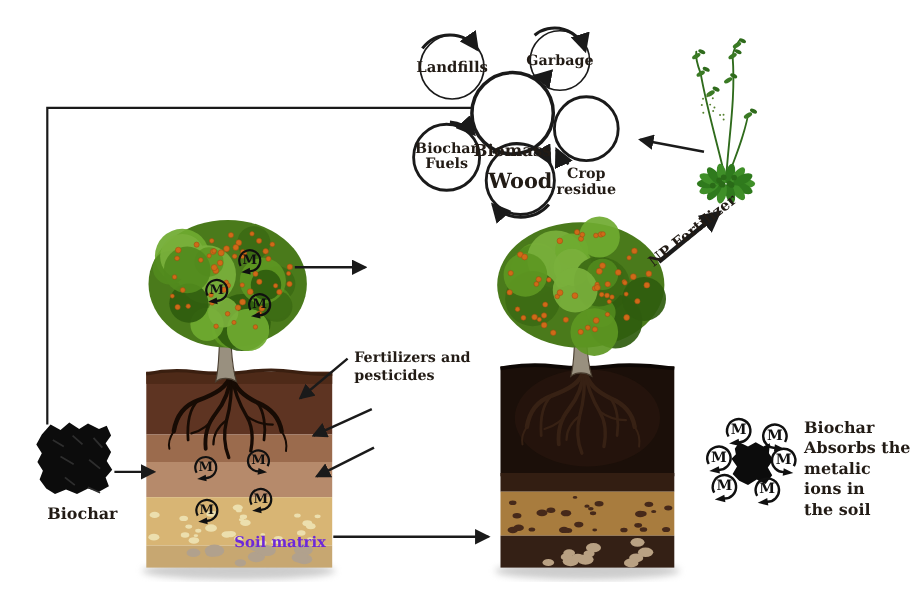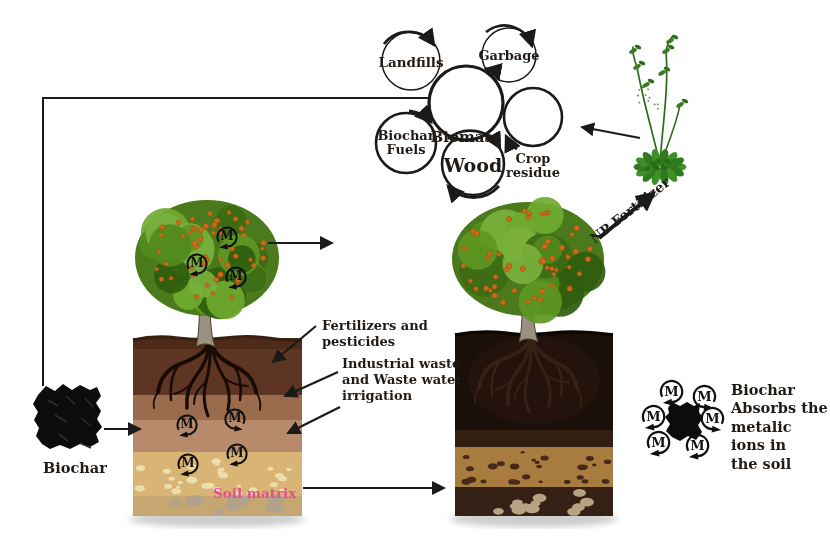--- a/index.html
+++ b/index.html
@@ -431,25 +431,22 @@
 <div class="lbl clbl" style="left:411px;top:62px;font-size:13.5px;">Landfills</div>
 <div class="lbl clbl" style="left:509px;top:56px;font-size:13px;">Garbage</div>
 <div class="lbl clbl" style="left:533px;top:118px;margin-top:48px;">Crop
 residue</div>
 <div class="lbl clbl" style="left:473px;top:165px;font-size:19px;">Wood</div>
 <div class="lbl clbl" style="left:406px;top:143px;">Biochar
 Fuels</div>
 
 <div class="lbl" style="left:322px;top:306px;margin-top:12px;">Fertilizers and
 pesticides</div>
-<div class="lbl" style="left:342px;top:356px;">Industrial waste
-and Waste water
-irrigation</div>
 <div class="lbl rot" style="left:597px;top:230px;">NP Fertilizer</div>
-<div class="lbl" style="left:213px;top:485px;font-size:13.5px;font-weight:700;color:#ec4899;">Soil matrix</div>
+<div class="lbl" style="left:213px;top:485px;font-size:13.5px;font-weight:700;color:#6d28d9;">Soil matrix</div>
 <div class="lbl" style="left:43px;top:459px;font-size:14.5px;">Biochar</div>
 <div class="lbl" style="left:731px;top:381px;font-size:14.5px;line-height:1.27;">Biochar
 Absorbs the
 metalic ions in
 the soil</div>
 
 <div class="mion" style="left:214px;top:224px;">
       <svg viewBox="0 0 30 30">
         <path d="M 5.5 20.5 A 11 11 0 1 1 14 26" fill="none" stroke="#101010" stroke-width="2.3"></path>
         <polygon points="15,22.5 16,29.5 6,27" fill="#101010"></polygon>

